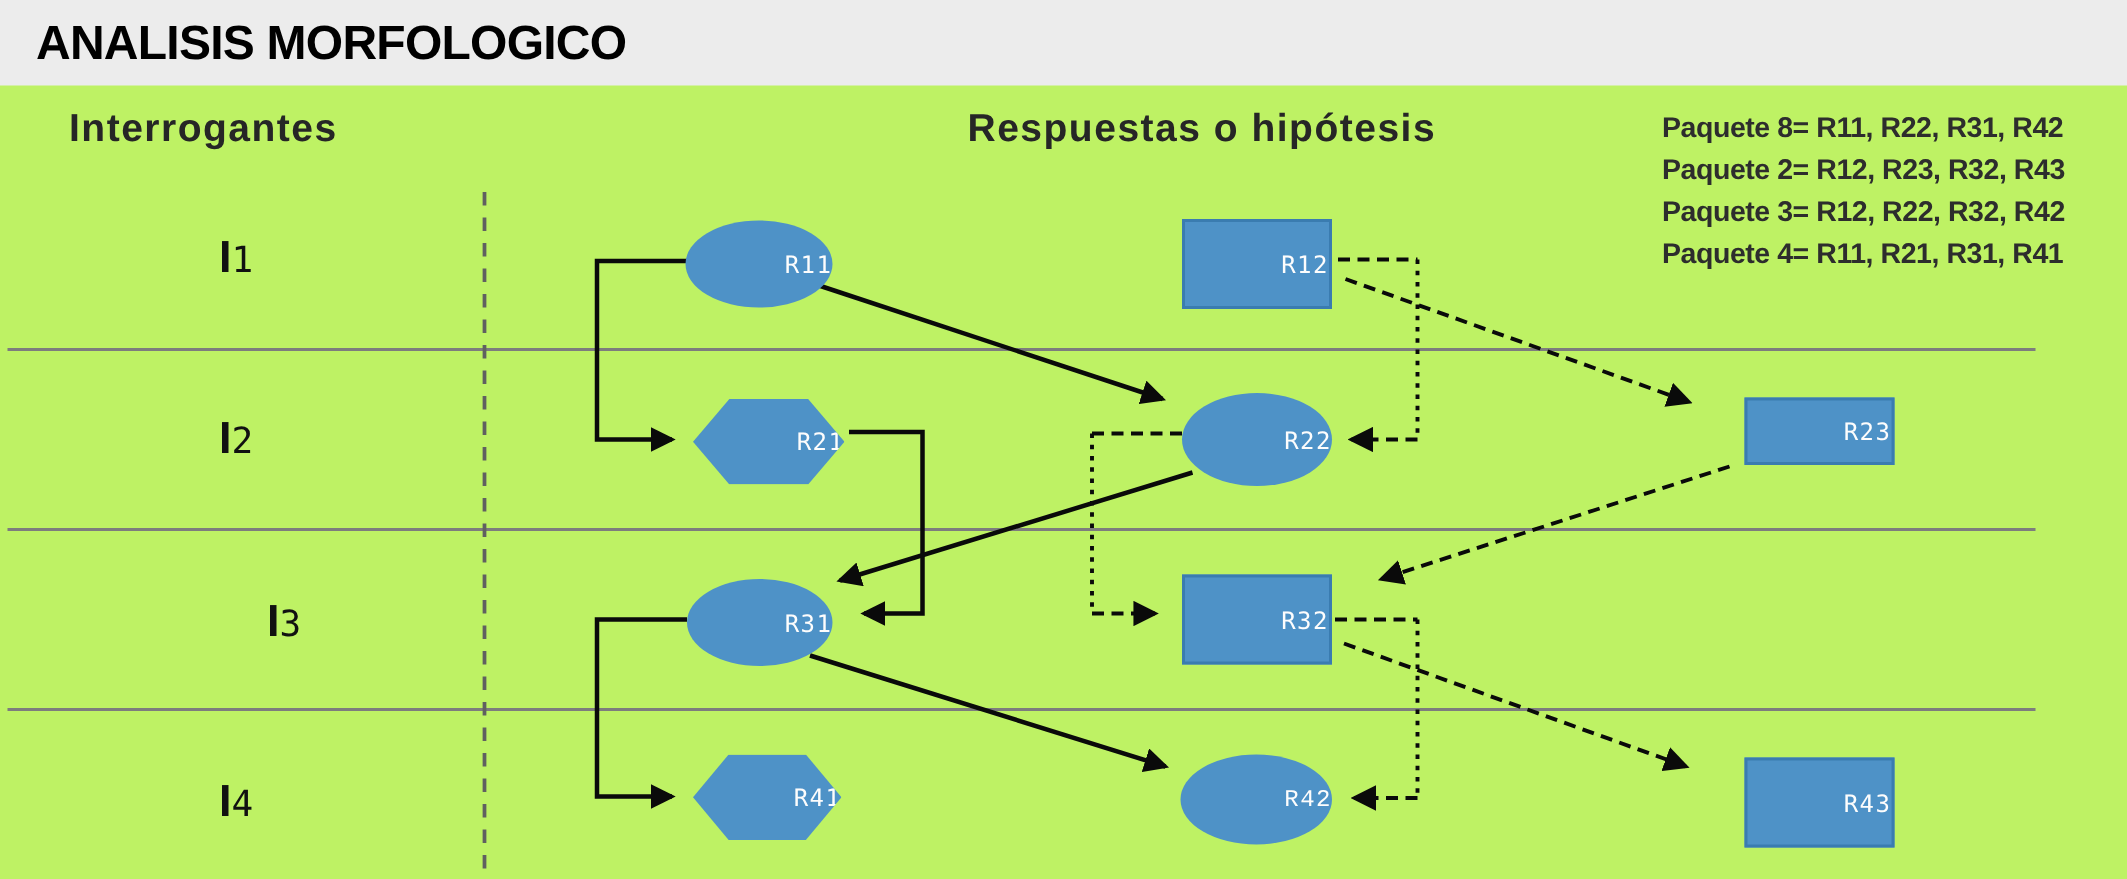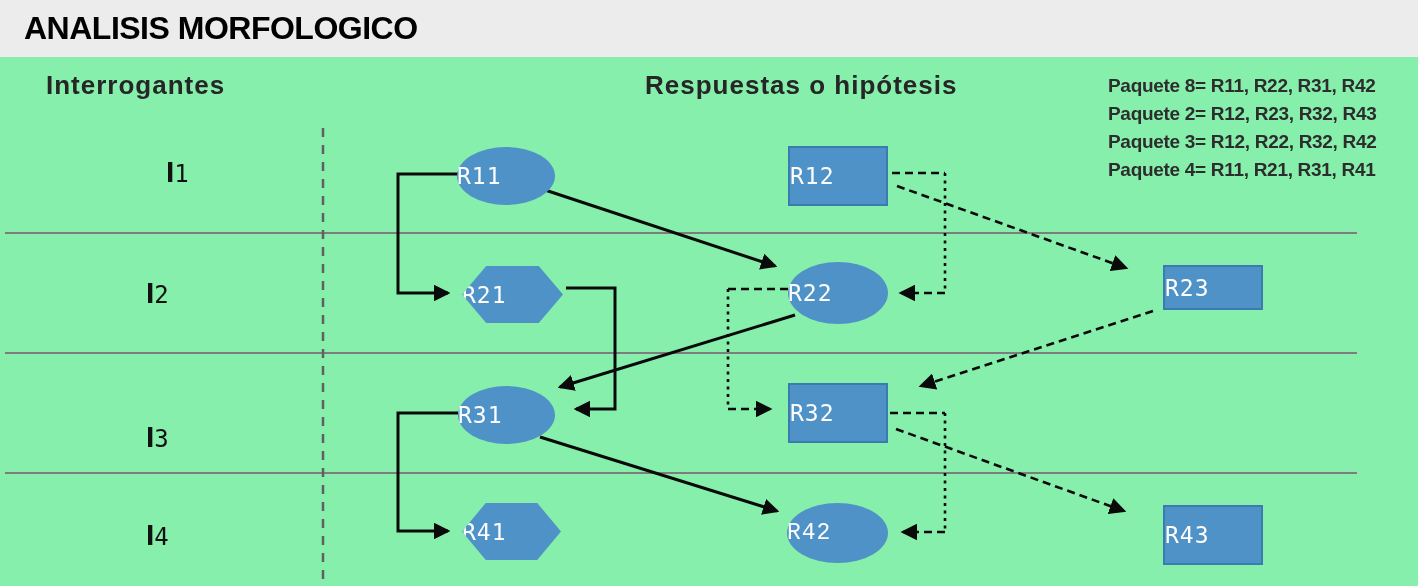--- a/index.html
+++ b/index.html
@@ -1,18 +1,18 @@
 <!DOCTYPE html>
 <html><head>
 <meta charset="utf-8">
 <style>
   html,body{margin:0;padding:0;background:#ffffff;}
   .stage{
     position:relative;width:1418px;height:586px;overflow:hidden;
-    background:#86efac;font-family:"Liberation Sans",sans-serif;
+    background:#bef264;font-family:"Liberation Sans",sans-serif;
   }
   .header-bar{
     position:absolute;left:0;top:0;width:1418px;height:57px;
     background:#ececec;display:flex;align-items:center;
   }
   .header-title{
     margin-left:24px;font-size:32px;font-weight:700;color:#000;
     letter-spacing:-0.5px;white-space:nowrap;
   }
   .col-title{
@@ -27,23 +27,23 @@
     letter-spacing:-0.3px;white-space:nowrap;
   }
   .ilabel{
     position:absolute;left:146px;color:#111;white-space:nowrap;
   }
   .ilabel .isym{font-size:30px;font-weight:800;font-family:"Liberation Sans",sans-serif;}
   .ilabel .idx{font-size:24px;font-weight:400;font-family:"DejaVu Sans Mono",monospace;}
   svg.wires{position:absolute;left:0;top:0;z-index:1;}
   .node{
     position:absolute;z-index:2;background:#4e92c7;
-    display:flex;align-items:center;justify-content:flex-start;
+    display:flex;align-items:center;justify-content:flex-end;
     color:#fdfdfd;font-family:"DejaVu Sans Mono",monospace;
-    font-size:23px;letter-spacing:1px;
+    font-size:16px;letter-spacing:1px;
   }
   .node.rect{border:2px solid #3a7cb0;box-sizing:border-box;}
   .node.ellipse{border-radius:50%;}
   .node.hex{clip-path:polygon(0% 50%,24% 0%,76% 0%,100% 50%,76% 100%,24% 100%);}
 </style>
 </head>
 <body>
 
 <div class="stage">
 
@@ -54,23 +54,23 @@
   <div class="col-title left">Interrogantes</div>
   <div class="col-title right">Respuestas o hipótesis</div>
 
   <div class="packages">
     <div>Paquete 8= R11, R22, R31, R42</div>
     <div>Paquete 2= R12, R23, R32, R43</div>
     <div>Paquete 3= R12, R22, R32, R42</div>
     <div>Paquete 4= R11, R21, R31, R41</div>
   </div>
 
-  <div class="ilabel" style="top:155px;margin-left:20px;"><span class="isym">I</span><span class="idx">1</span></div>
+  <div class="ilabel" style="top:155px;"><span class="isym">I</span><span class="idx">1</span></div>
   <div class="ilabel" style="top:276px;"><span class="isym">I</span><span class="idx">2</span></div>
-  <div class="ilabel" style="top:420px;"><span class="isym">I</span><span class="idx">3</span></div>
+  <div class="ilabel" style="top:398px;margin-left:32px;"><span class="isym">I</span><span class="idx">3</span></div>
   <div class="ilabel" style="top:518px;"><span class="isym">I</span><span class="idx">4</span></div>
 
   <svg class="wires" width="1418" height="586" viewBox="0 0 1418 586">
     <defs>
       <marker id="arr" viewBox="0 0 10 10" refX="8.5" refY="5" markerWidth="5.5" markerHeight="5.5" orient="auto-start-reverse">
         <path d="M0,0 L10,5 L0,10 Z" fill="#0a0a0a"></path>
       </marker>
       <marker id="arrd" viewBox="0 0 10 10" refX="8.5" refY="5" markerWidth="6.5" markerHeight="6.5" orient="auto-start-reverse">
         <path d="M0,0 L10,5 L0,10 Z" fill="#0a0a0a"></path>
       </marker>

